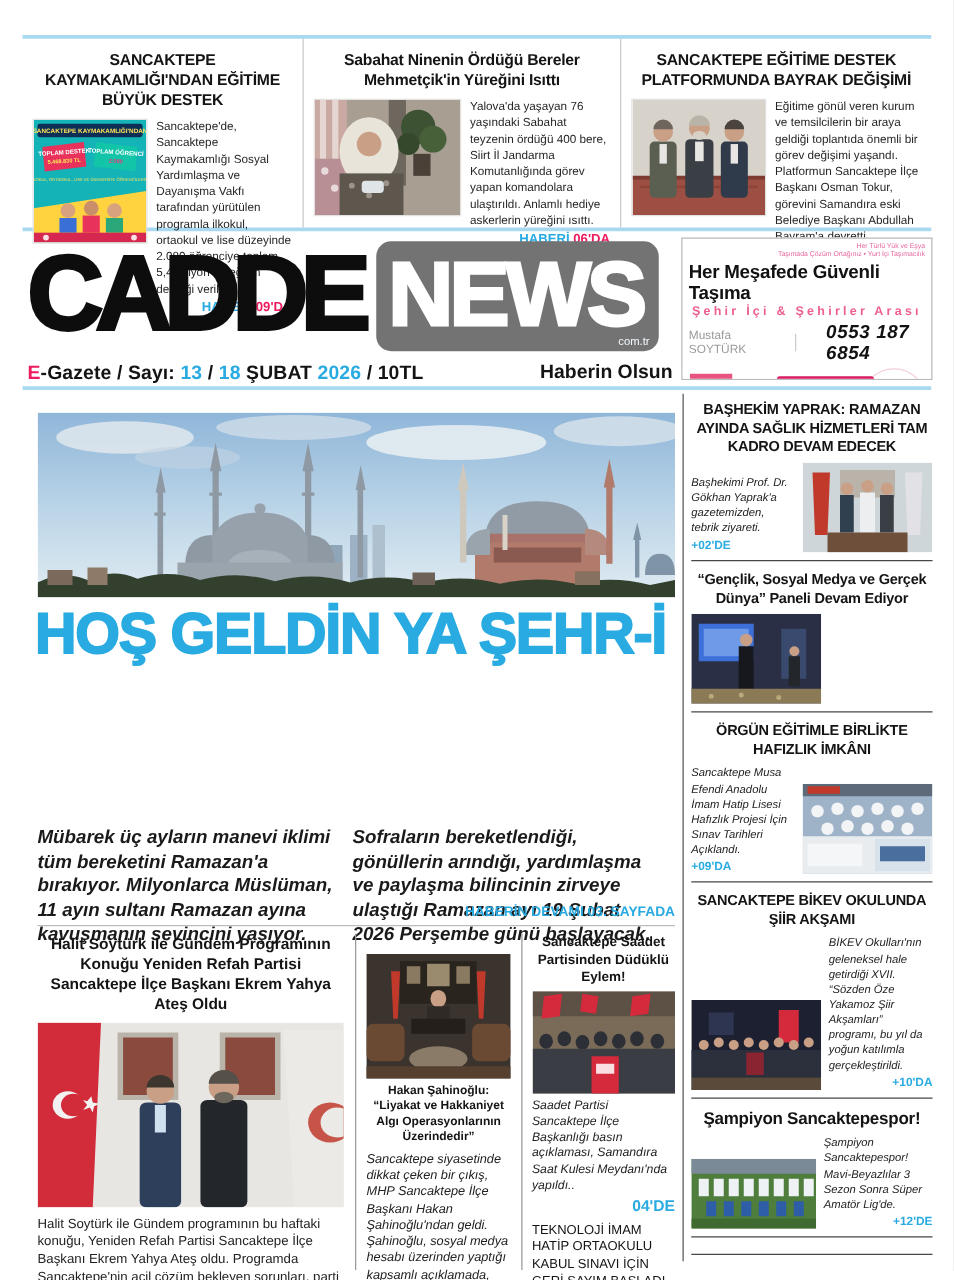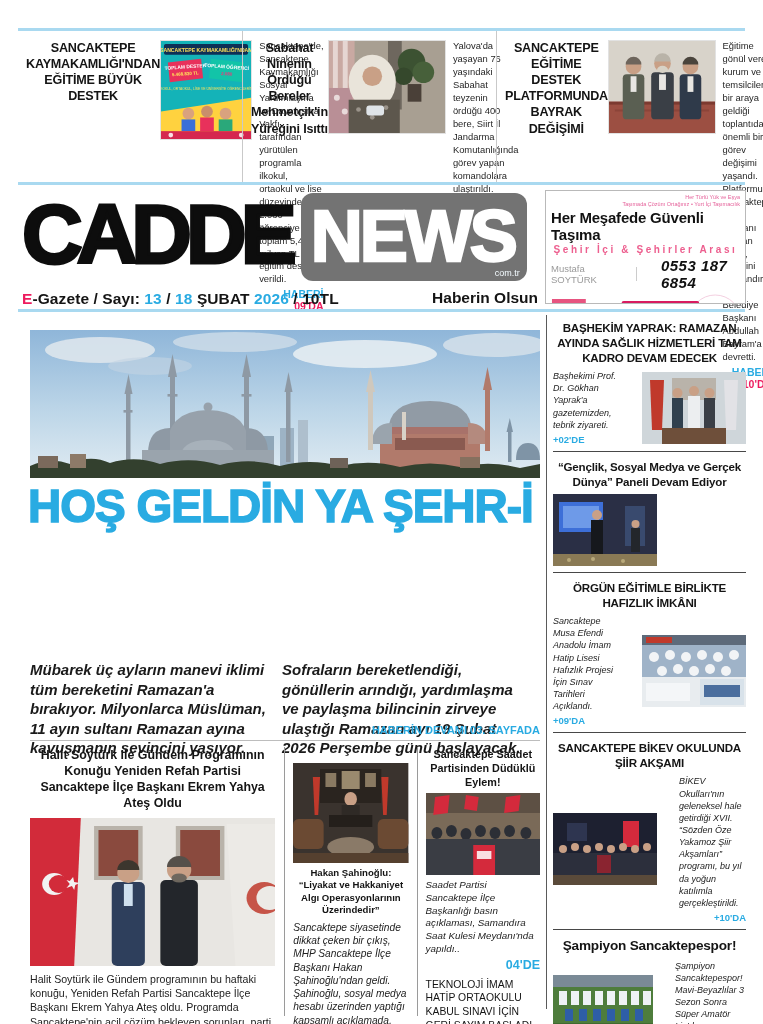--- a/index.html
+++ b/index.html
@@ -5,21 +5,21 @@
 *{margin:0;padding:0;box-sizing:border-box}
 html,body{background:#ddd}
 .page{position:relative;width:763px;height:1024px;margin:0 auto;background:#fff;overflow:hidden;
   font-family:"Liberation Sans",sans-serif;color:#141414}
 .c-blue{color:#29abe2}.c-pink{color:#ed1b5e}.c-dark{color:#141414}
 .photo{display:block;width:100%;height:100%}
 
 
 .teasers{position:absolute;left:18px;right:18px;top:28px;height:157px;
   border-top:3px solid #a9d9f0;border-bottom:3px solid #a9d9f0;display:flex}
-.teaser{padding:9px 8px 5px;display:flex;flex-direction:row}
+.teaser{padding:9px 8px 5px;display:flex;flex-direction:column}
 .teaser+.teaser{border-left:1px solid #c9c9c9}
 .t1{width:224px}.t2{width:254px}.t3{width:249px}
 .t-title{font-weight:bold;text-align:center;font-size:12.6px;line-height:1.28;margin-bottom:7px;letter-spacing:-.2px}
 .t-row{display:flex;gap:7px;flex:1;min-height:0}
 .t-img{flex:none;border:1px solid #e2e2e2;overflow:hidden}
 .t-img1{width:92px;height:100px}.t-img2{width:118px;height:94px}.t-img3{width:108px;height:94px}
 .t-colR{display:flex;flex-direction:column;flex:1}
 .t-body{font-size:9.4px;line-height:1.38;color:#262626;flex:1}
 .t-ref{text-align:right;font-weight:bold;font-size:10.5px;margin-top:2px}
 
@@ -78,21 +78,21 @@
 .b3-ref{text-align:right;font-weight:bold;font-size:12.5px;color:#29abe2;margin:2px 0 6px}
 .b3b-title{font-weight:normal;text-align:left;font-size:10.4px;line-height:1.32;margin:4px 0}
 .b3b-photo{width:100%;height:58px;overflow:hidden}
 
 
 .v-rule{position:absolute;left:546px;top:315px;width:1px;height:694px;background:#5a5a5a}
 .sidebar{position:absolute;left:553px;top:313px;width:193px}
 .sb-item{padding:7px 0 6px;border-bottom:1px solid #474747}
 .sb-title{font-weight:bold;text-align:center;font-size:11.6px;line-height:1.3;margin-bottom:5px;letter-spacing:-.2px}
 .sb-title.big{font-size:13.6px}
-.sb-row{display:flex;gap:22px;align-items:center}
+.sb-row{display:flex;gap:6px;align-items:flex-end}
 .sb-txt{flex:1;display:flex;flex-direction:column}
 .sb-body{font-size:9px;font-style:italic;line-height:1.35;color:#222}
 .sb-ref{font-weight:bold;font-size:9.5px;color:#29abe2;margin-top:3px}
 .sb-ref.r{text-align:right}
 .sb-photo{flex:none;width:92px;height:60px;overflow:hidden}
 .sb-photo.tall{width:104px;height:72px}
 .sb-photo.wide{width:100px;height:56px}
 </style>
 </head>
 <body>

